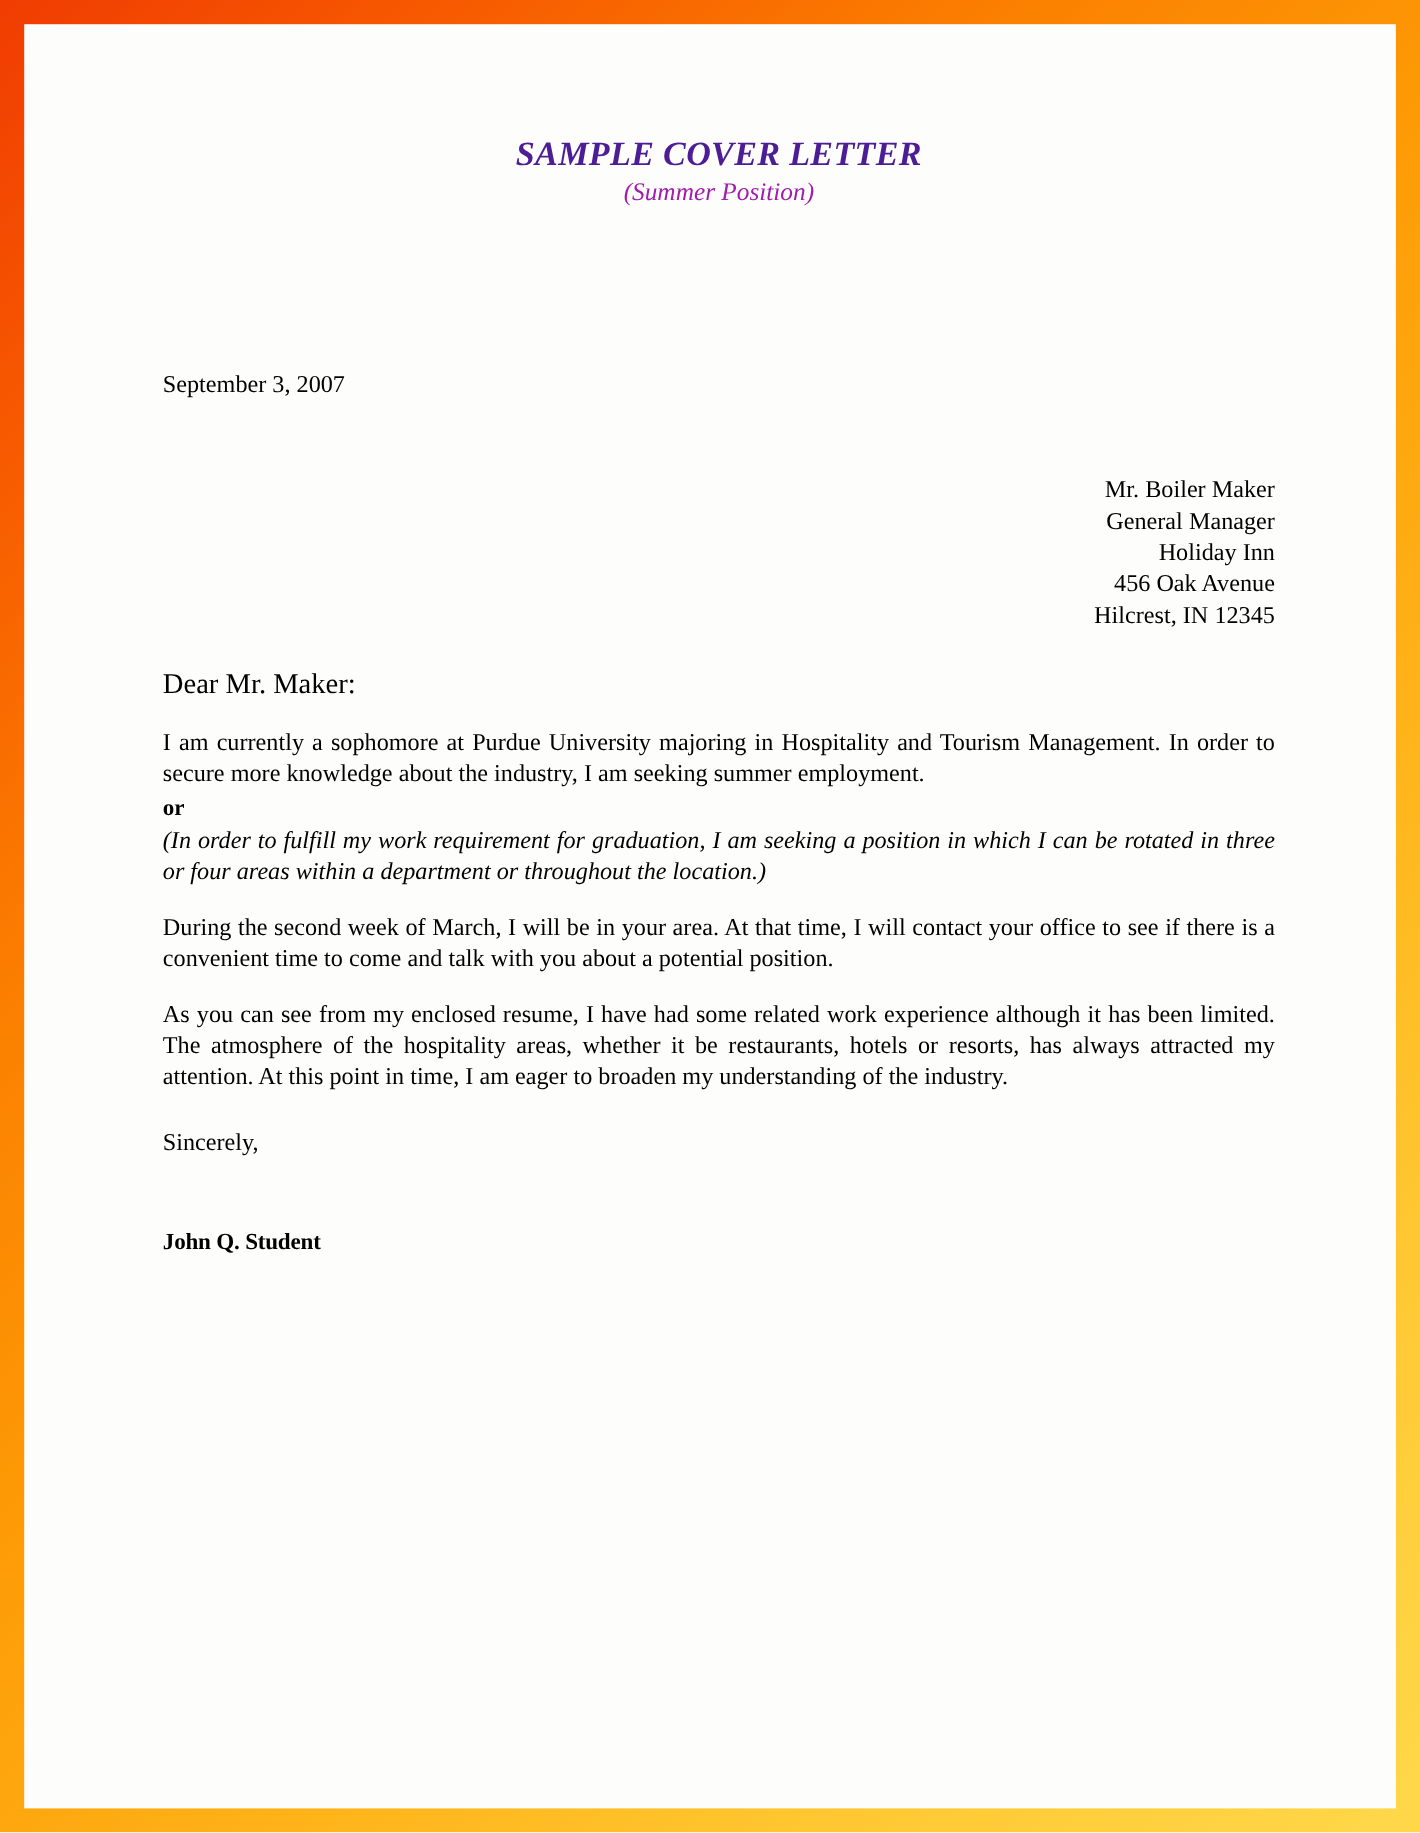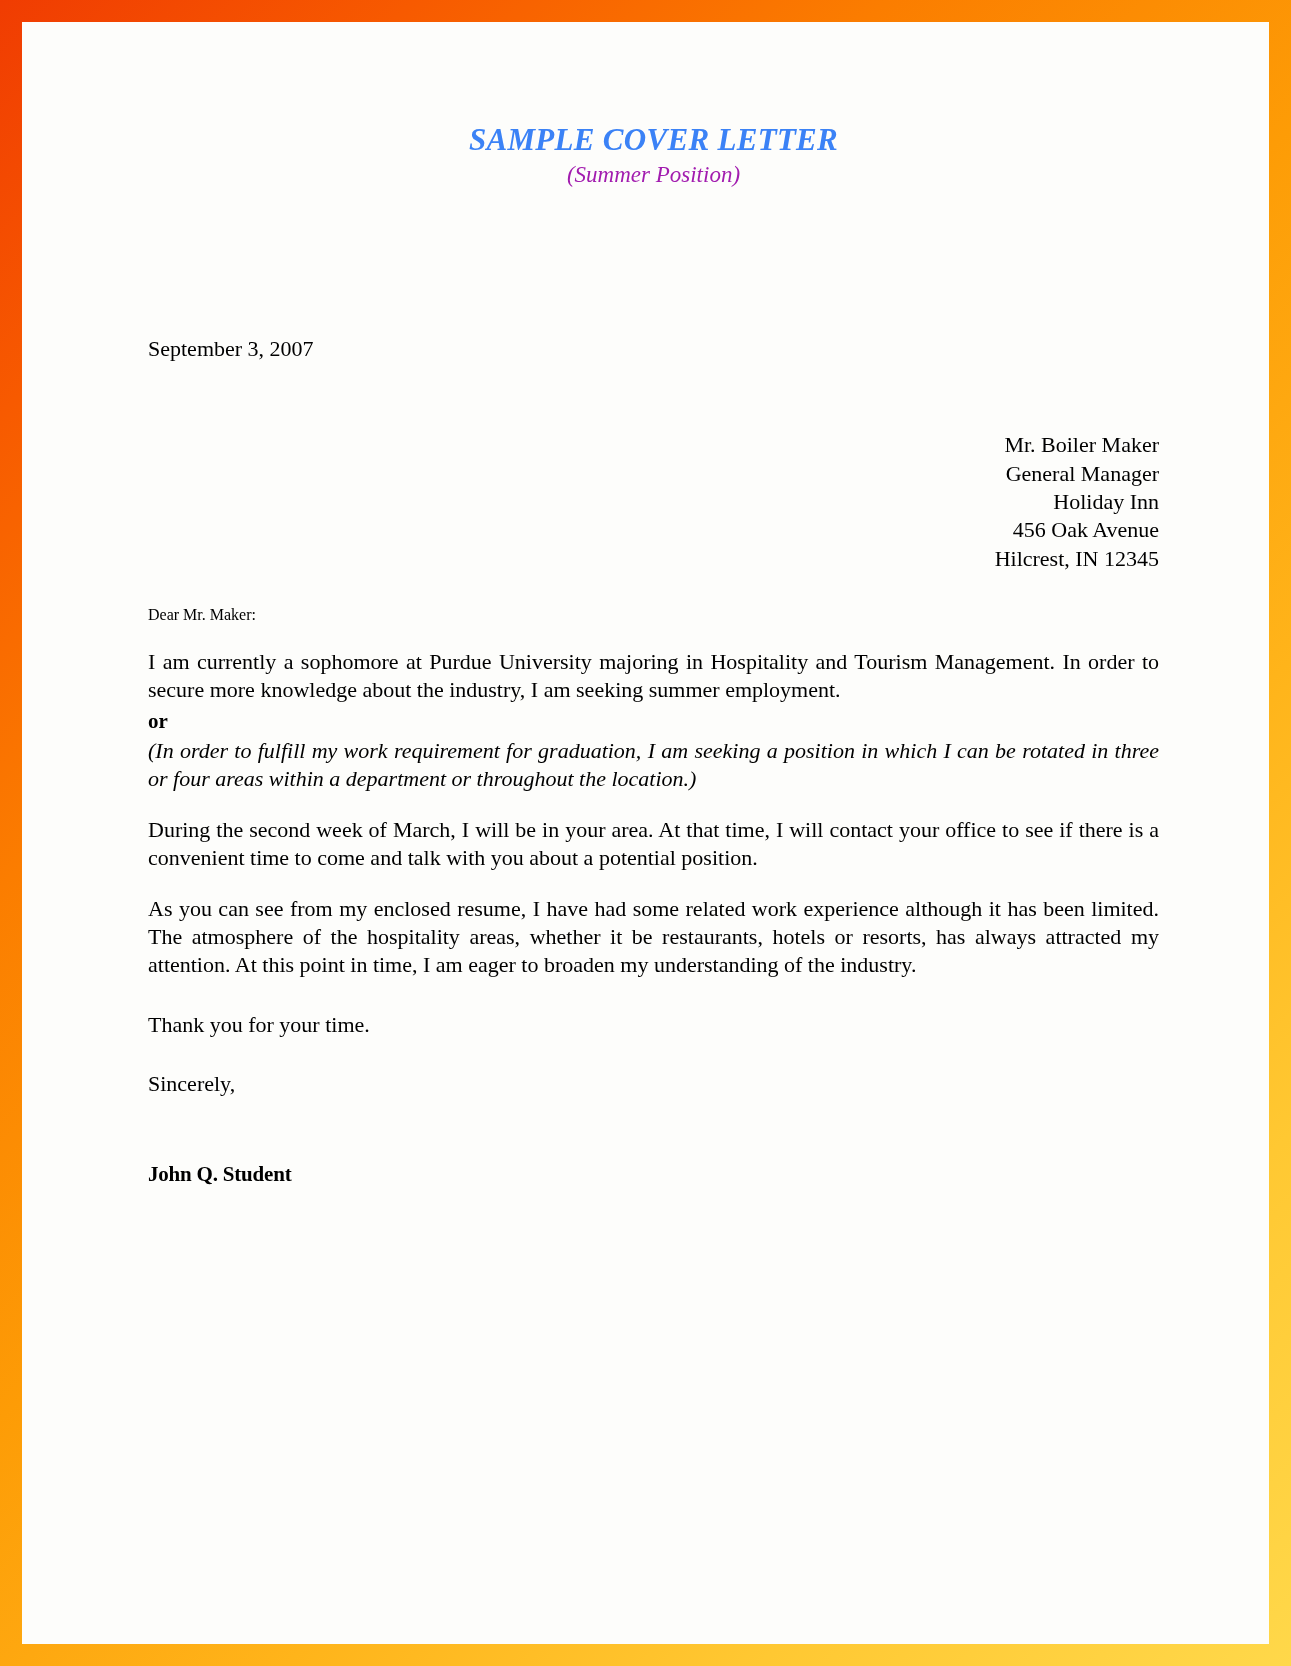--- a/index.html
+++ b/index.html
@@ -50,21 +50,21 @@
     padding: 100px 110px 40px 126px;
     box-sizing: border-box;
   }
 
   .letter-title {
     text-align: center;
     font-weight: bold;
     font-style: italic;
     font-size: 31px;
     letter-spacing: 0.3px;
-    color: #3b82f6;
+    color: #4c1d95;
     margin: 0;
     line-height: 1.18;
   }
 
   .letter-subtitle {
     text-align: center;
     font-style: italic;
     font-size: 23px;
     color: #a21caf;
     margin: 2px 0 0 0;
@@ -79,21 +79,21 @@
 
   .address-block {
     margin-top: 68px;
     font-size: 22px;
     line-height: 1.29;
     text-align: right;
   }
   .address-block .addr-line { display: block; }
 
   .salutation {
-    font-size: 16px;
+    font-size: 26px;
     margin-top: 32px;
     line-height: 1.3;
   }
 
   .para {
     font-size: 22px;
     line-height: 1.29;
     text-align: justify;
     margin-bottom: 0;
   }
@@ -155,20 +155,19 @@
     <p class="para">I am currently a sophomore at Purdue University majoring in Hospitality and Tourism Management. In order to secure more knowledge about the industry, I am seeking summer employment.</p>
 
     <div class="or-divider">or</div>
 
     <p class="para-italic">(In order to fulfill my work requirement for graduation, I am seeking a position in which I can be rotated in three or four areas within a department or throughout the location.)</p>
 
     <p class="para">During the second week of March, I will be in your area. At that time, I will contact your office to see if there is a convenient time to come and talk with you about a potential position.</p>
 
     <p class="para">As you can see from my enclosed resume, I have had some related work experience although it has been limited. The atmosphere of the hospitality areas, whether it be restaurants, hotels or resorts, has always attracted my attention. At this point in time, I am eager to broaden my understanding of the industry.</p>
 
-    <p class="para closing-thanks">Thank you for your time.</p>
 
     <p class="para closing-sincerely">Sincerely,</p>
 
     <div class="signature-name">John Q. Student</div>
 
   </div>
 </div>
 
 </body></html>

